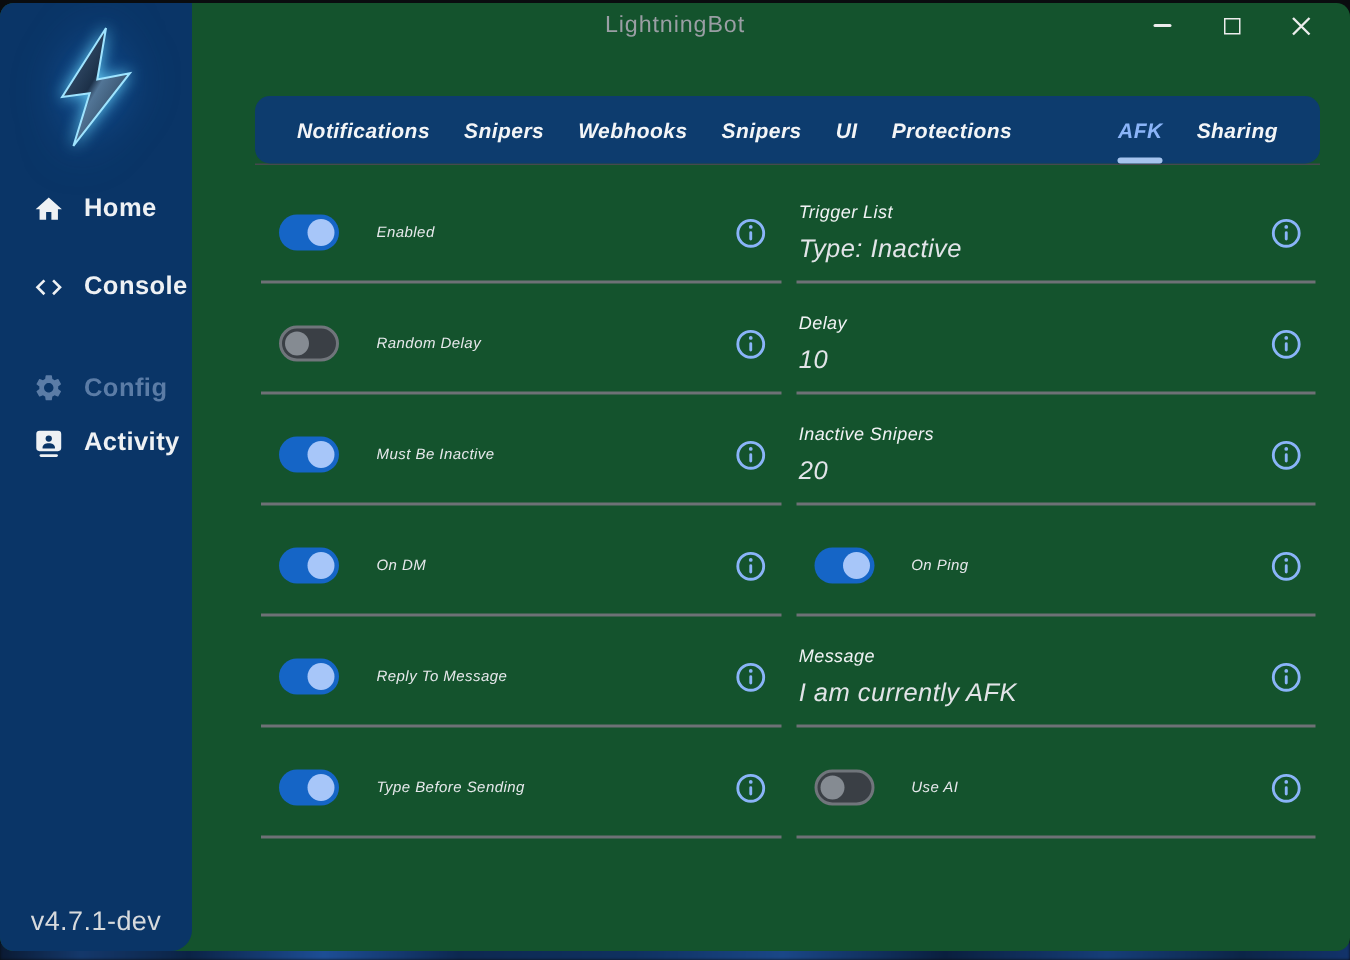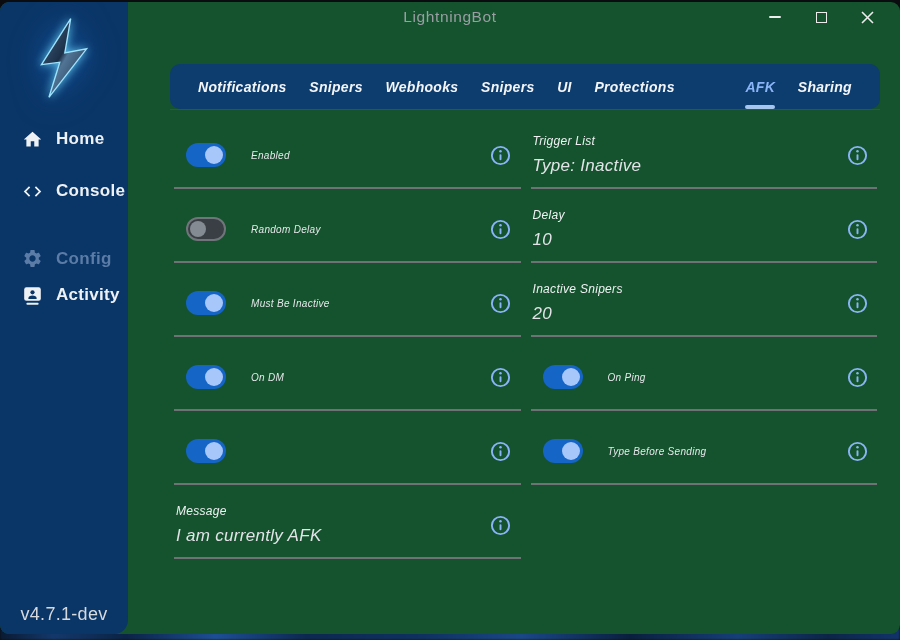--- a/index.html
+++ b/index.html
@@ -288,54 +288,69 @@
               <rect x="11" y="10.6" width="2" height="6.4" rx="1" fill="#8ab4f8"></rect>
               <circle cx="12" cy="7.6" r="1.3" fill="#8ab4f8"></circle>
             </svg>
           </button>
       </div>
 
       <div class="cell">
         <div class="switch" data-state="on">
             <div class="knob"></div>
           </div>
-        <div class="spacer"></div>
-        <button class="info-btn">
-            <svg width="23" height="23" viewBox="0 0 24 24">
-              <circle cx="12" cy="12" r="9" fill="none" stroke="#8ab4f8" stroke-width="2"></circle>
-              <rect x="11" y="10.6" width="2" height="6.4" rx="1" fill="#8ab4f8"></rect>
-              <circle cx="12" cy="7.6" r="1.3" fill="#8ab4f8"></circle>
-            </svg>
-          </button>
-      </div>
-      <div class="cell">
-        <div class="switch" data-state="on">
-            <div class="knob"></div>
-          </div>
-        <div class="toggle-label">Type Before Sending</div>
-        <div class="spacer"></div>
-        <button class="info-btn">
-            <svg width="23" height="23" viewBox="0 0 24 24">
-              <circle cx="12" cy="12" r="9" fill="none" stroke="#8ab4f8" stroke-width="2"></circle>
-              <rect x="11" y="10.6" width="2" height="6.4" rx="1" fill="#8ab4f8"></rect>
-              <circle cx="12" cy="7.6" r="1.3" fill="#8ab4f8"></circle>
-            </svg>
-          </button>
-      </div>
-
+        <div class="toggle-label">Reply To Message</div>
+        <div class="spacer"></div>
+        <button class="info-btn">
+            <svg width="23" height="23" viewBox="0 0 24 24">
+              <circle cx="12" cy="12" r="9" fill="none" stroke="#8ab4f8" stroke-width="2"></circle>
+              <rect x="11" y="10.6" width="2" height="6.4" rx="1" fill="#8ab4f8"></rect>
+              <circle cx="12" cy="7.6" r="1.3" fill="#8ab4f8"></circle>
+            </svg>
+          </button>
+      </div>
       <div class="cell field">
         <div class="field-col">
           <div class="field-label">Message</div>
           <div class="field-value">I am currently AFK</div>
         </div>
         <div class="spacer"></div>
         <button class="info-btn">
             <svg width="23" height="23" viewBox="0 0 24 24">
               <circle cx="12" cy="12" r="9" fill="none" stroke="#8ab4f8" stroke-width="2"></circle>
               <rect x="11" y="10.6" width="2" height="6.4" rx="1" fill="#8ab4f8"></rect>
               <circle cx="12" cy="7.6" r="1.3" fill="#8ab4f8"></circle>
             </svg>
           </button>
       </div>
 
+      <div class="cell">
+        <div class="switch" data-state="on">
+            <div class="knob"></div>
+          </div>
+        <div class="toggle-label">Type Before Sending</div>
+        <div class="spacer"></div>
+        <button class="info-btn">
+            <svg width="23" height="23" viewBox="0 0 24 24">
+              <circle cx="12" cy="12" r="9" fill="none" stroke="#8ab4f8" stroke-width="2"></circle>
+              <rect x="11" y="10.6" width="2" height="6.4" rx="1" fill="#8ab4f8"></rect>
+              <circle cx="12" cy="7.6" r="1.3" fill="#8ab4f8"></circle>
+            </svg>
+          </button>
+      </div>
+      <div class="cell">
+        <div class="switch" data-state="off">
+            <div class="knob"></div>
+          </div>
+        <div class="toggle-label">Use AI</div>
+        <div class="spacer"></div>
+        <button class="info-btn">
+            <svg width="23" height="23" viewBox="0 0 24 24">
+              <circle cx="12" cy="12" r="9" fill="none" stroke="#8ab4f8" stroke-width="2"></circle>
+              <rect x="11" y="10.6" width="2" height="6.4" rx="1" fill="#8ab4f8"></rect>
+              <circle cx="12" cy="7.6" r="1.3" fill="#8ab4f8"></circle>
+            </svg>
+          </button>
+      </div>
+
     </div>
   </div>
 </div>
 
 </body></html>

